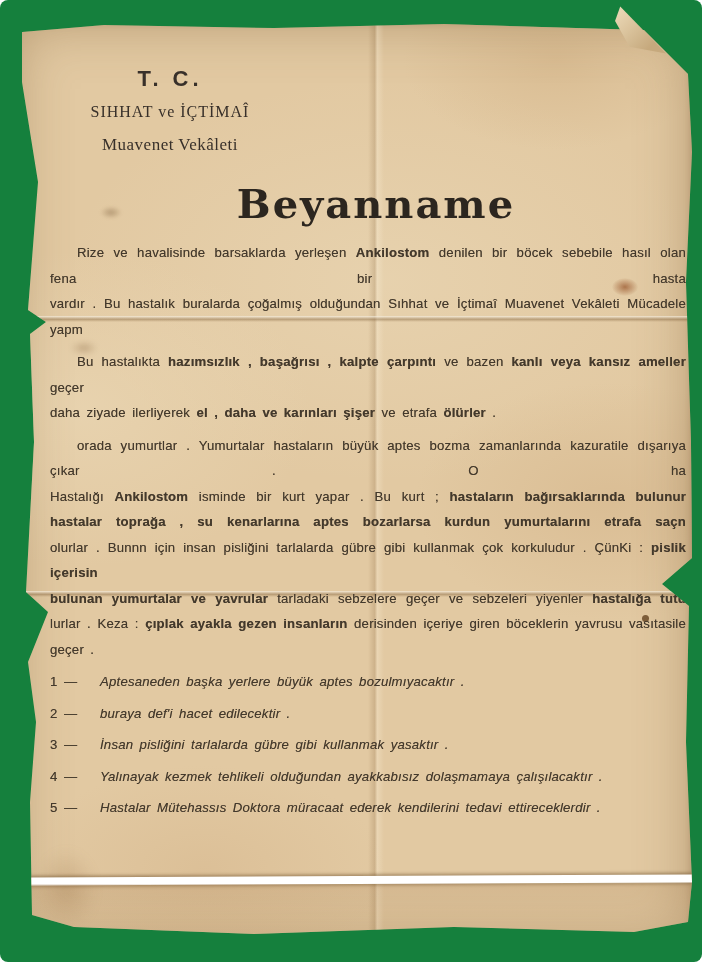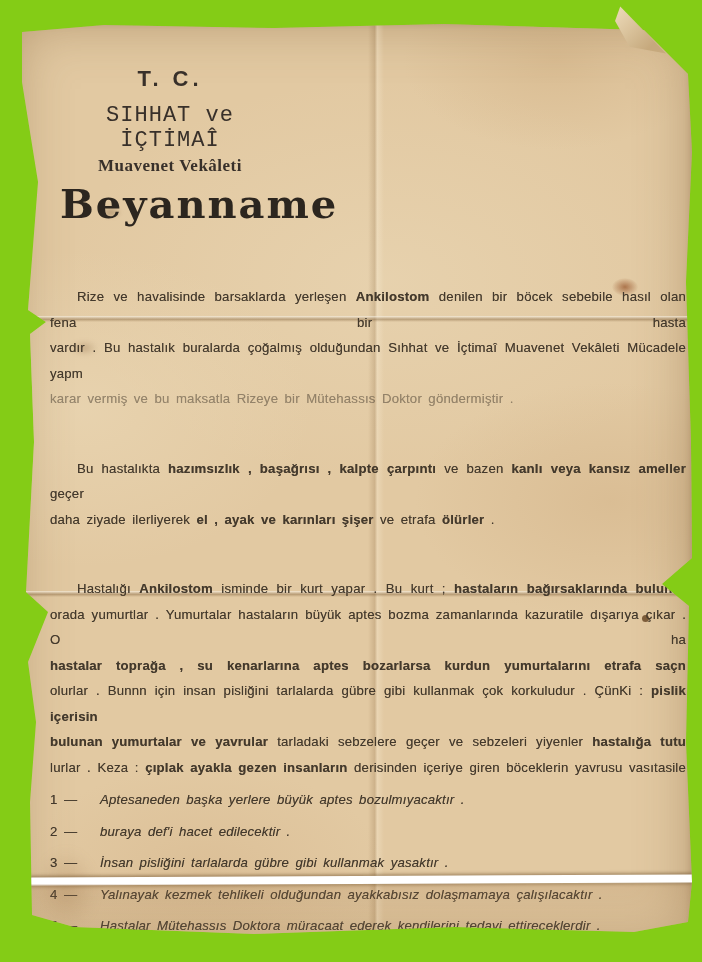--- a/index.html
+++ b/index.html
@@ -1,17 +1,17 @@
 <!DOCTYPE html>
 <html><head>
 <meta charset="utf-8">
 <style>
   html,body{margin:0;padding:0;background:#ffffff;}
-  .canvas{position:relative;width:702px;height:962px;background:#84cc16;overflow:hidden;
-          font-family:"Liberation Sans",sans-serif;}
+  .canvas{position:relative;width:702px;height:962px;background:#15803d;overflow:hidden;
+          font-family:"Liberation Sans",sans-serif;border-radius:8px;}
   .paper{position:absolute;left:14px;top:22px;width:678px;height:922px;overflow:hidden;
          background-color:#e2c9a2;
          background-image:
            radial-gradient(ellipse 220px 130px at 80% 4%, rgba(210,178,134,.55), transparent 70%),
            radial-gradient(ellipse 320px 220px at 10% 42%, rgba(236,218,184,.55), transparent 72%),
            radial-gradient(ellipse 280px 170px at 88% 52%, rgba(206,172,128,.40), transparent 70%),
            radial-gradient(ellipse 260px 150px at 28% 92%, rgba(212,180,138,.45), transparent 70%),
            radial-gradient(ellipse 430px 270px at 55% 28%, rgba(238,222,190,.40), transparent 75%);
          box-shadow:inset 0 0 55px rgba(120,85,45,.42), inset 0 0 8px rgba(110,75,40,.35);
          clip-path:polygon(8px 10px,90px 3px,260px 6px,430px 2px,630px 8px,
@@ -40,31 +40,31 @@
   .stain.s2{left:86px;top:184px;width:22px;height:13px;
          background:radial-gradient(rgba(118,88,52,.40), transparent 70%);filter:blur(1.5px);}
   .stain.s3{left:56px;top:318px;width:28px;height:16px;
          background:radial-gradient(rgba(128,94,58,.32), transparent 70%);filter:blur(2px);}
   .stain.s4{left:20px;top:826px;width:64px;height:84px;
          background:radial-gradient(rgba(150,110,68,.28), transparent 70%);filter:blur(5px);}
   .stain.dot{left:628px;top:593px;width:7px;height:7px;background:#6b4a28;opacity:.85;}
 
   .letterhead{position:absolute;left:48px;top:44px;width:216px;text-align:center;color:#38302a;}
   .letterhead .tc{font-size:22px;font-weight:bold;letter-spacing:4px;margin-bottom:11px;}
-  .letterhead .l2{font-family:Liberation Mono, monospace;font-size:22px;letter-spacing:1px;}
-  .letterhead .l3{font-family:"Liberation Serif",serif;font-size:17px;letter-spacing:.5px;margin-top:3px;font-weight:bold;}
+  .letterhead .l2{font-family:Liberation Serif, serif;font-size:16px;letter-spacing:1px;}
+  .letterhead .l3{font-family:"Liberation Serif",serif;font-size:17px;letter-spacing:.5px;margin-top:14px;}
 
-  .doc-title{position:absolute;left:0;right:0;top:158px;margin:0 0 0 46px;text-align:left;
+  .doc-title{position:absolute;left:0;right:0;top:158px;margin:0 0 0 46px;text-align:center;
          font-family:"DejaVu Serif",serif;font-weight:bold;font-size:40px;letter-spacing:2px;color:#2c261f;}
 
   .body-text{position:absolute;left:36px;right:6px;top:218px;color:#43392c;
          font-size:13.2px;line-height:25.5px;word-spacing:2.5px;letter-spacing:.2px;
          text-shadow:0 0 .5px rgba(62,48,32,.55);}
   .para{margin:0 0 7px 0;}
-  .para.indent .line:first-child{text-indent:27px;margin-top:44px;}
+  .para.indent .line:first-child{text-indent:27px;}
   .line{text-align:justify;text-align-last:justify;}
   .line.last{text-align-last:left;}
   .bold{font-weight:bold;}
   .faded{opacity:.50;filter:blur(.4px);}
   .list{margin:0 0 4px 0;}
   .list-item{display:flex;margin:0 0 6px 0;}
   .list-item .num{width:50px;flex:none;}
   .list-item .item-text{flex:1;font-style:italic;}
 </style>
 </head>
@@ -86,33 +86,33 @@
       <div class="l2">SIHHAT ve İÇTİMAÎ</div>
       <div class="l3">Muavenet Vekâleti</div>
     </div>
 
     <h1 class="doc-title">Beyanname</h1>
 
     <div class="body-text">
       <div class="para indent">
           <div class="line"><span>Rize ve havalisinde barsaklarda yerleşen </span><span class="bold">Ankilostom</span><span> denilen bir böcek sebebile hasıl olan fena bir hasta</span></div>
           <div class="line"><span>vardır . Bu hastalık buralarda çoğalmış olduğundan Sıhhat ve İçtimaî Muavenet Vekâleti Mücadele yapm</span></div>
-          <div class="line last"><span class="faded">karar vermiş ve bu maksatla Rizeye bir Mütehassıs Doktor göndermiştir .</span></div>
         </div>
       <div class="para indent">
           <div class="line"><span>Bu hastalıkta </span><span class="bold">hazımsızlık , başağrısı , kalpte çarpıntı</span><span> ve bazen </span><span class="bold">kanlı veya kansız ameller</span><span> geçer</span></div>
-          <div class="line last"><span>daha ziyade ilerliyerek </span><span class="bold">el , ayak ve karınları şişer</span><span> ve etrafa </span><span class="bold">ölürler</span><span> .</span></div>
+          <div class="line last"><span>daha ziyade ilerliyerek </span><span class="bold">el , daha ve karınları şişer</span><span> ve etrafa </span><span class="bold">ölürler</span><span> .</span></div>
         </div>
       <div class="para indent">
+          <div class="line"><span>orada yumurtlar . Yumurtalar hastaların büyük aptes bozma zamanlarında kazuratile dışarıya çıkar . O ha</span></div>
           <div class="line"><span>Hastalığı </span><span class="bold">Ankilostom</span><span> isminde bir kurt yapar . Bu kurt ; </span><span class="bold">hastaların bağırsaklarında bulunur</span></div>
-          <div class="line"><span>orada yumurtlar . Yumurtalar hastaların büyük aptes bozma zamanlarında kazuratile dışarıya çıkar . O ha</span></div>
           <div class="line"><span class="bold">hastalar toprağa , su kenarlarına aptes bozarlarsa kurdun yumurtalarını etrafa saçn</span></div>
           <div class="line"><span>olurlar . Bunnn için insan pisliğini tarlalarda gübre gibi kullanmak çok korkuludur . ÇünKi : </span><span class="bold">pislik içerisin</span></div>
           <div class="line"><span class="bold">bulunan yumurtalar ve yavrular</span><span> tarladaki sebzelere geçer ve sebzeleri yiyenler </span><span class="bold">hastalığa tutu</span></div>
           <div class="line"><span>lurlar . Keza : </span><span class="bold">çıplak ayakla gezen insanların</span><span> derisinden içeriye giren böceklerin yavrusu vasıtasile</span></div>
+          <div class="line last"><span>geçer .</span></div>
         </div>
 
       <div class="list">
         <div class="list-item">
           <span class="num">1 —</span>
           <div class="item-text">
               <div class="line last"><span>Aptesaneden başka yerlere büyük aptes bozulmıyacaktır .</span></div>
             </div>
         </div>
         <div class="list-item">

